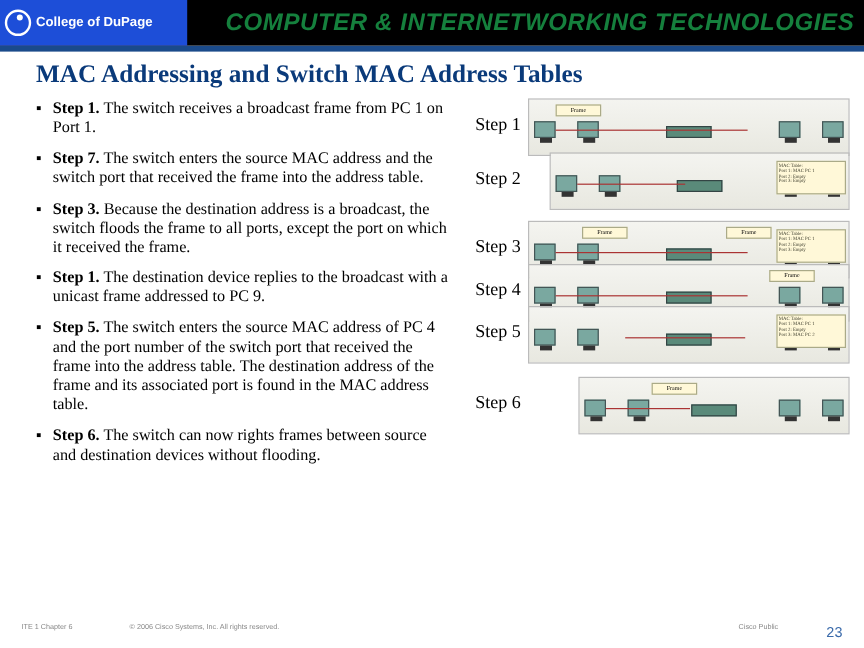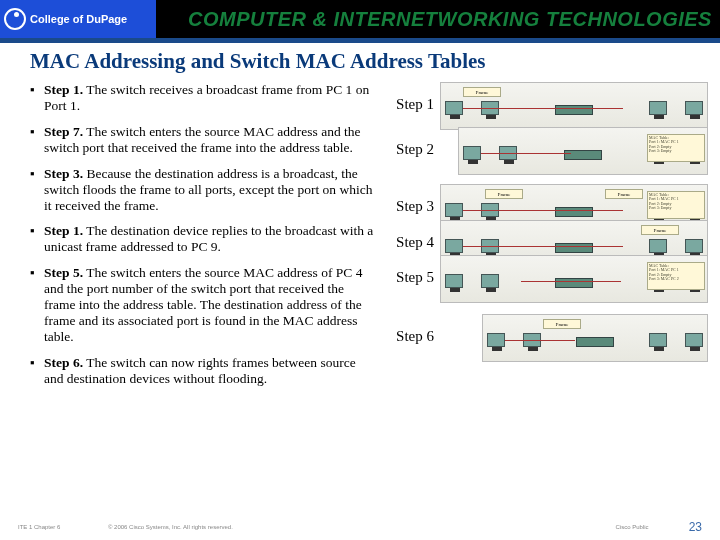--- a/index.html
+++ b/index.html
@@ -23,21 +23,21 @@
   .rrow { display: flex; align-items: flex-start; gap: 6px; margin-bottom: 3px; }
   .rlabel { font-size: 15px; width: 54px; flex-shrink: 0; padding-top: 14px; text-align: right; }
   .diag { flex: 1; height: 48px; background: linear-gradient(180deg,#f4f4f0,#e8e8e0); border: 1px solid #bbb; position: relative; overflow: hidden; }
   .pc { position: absolute; width: 18px; height: 14px; background: #7aa8a0; border: 1px solid #455; bottom: 14px; }
   .pc::after { content: ''; position: absolute; width: 10px; height: 4px; background: #333; bottom: -5px; left: 4px; }
   .sw { position: absolute; width: 38px; height: 10px; background: #5a8a7a; border: 1px solid #344; left: 50%; transform: translateX(-50%); bottom: 14px; }
   .tbl { position: absolute; width: 58px; height: 28px; background: #fff8d8; border: 1px solid #aa8; right: 2px; top: 6px; font-size: 4px; padding: 1px; line-height: 1.1; color: #443; }
   .frm { position: absolute; width: 38px; height: 10px; background: #fff8d8; border: 1px solid #aa8; font-size: 5px; text-align: center; line-height: 9px; top: 4px; }
   .d1 .pc1 { left: 4px; } .d1 .pc2 { left: 40px; } .d1 .pc3 { right: 40px; } .d1 .pc4 { right: 4px; }
   .line { position: absolute; height: 1px; background: #a33; bottom: 20px; }
-  .footer { position: absolute; bottom: 6px; left: 0; right: 0; display: flex; align-items: center; font-size: 6px; color: #888; padding: 0 18px; }
+  .footer { position: absolute; bottom: 6px; left: 0; right: 0; display: flex; font-size: 6px; color: #888; padding: 0 18px; }
   .ft-l { width: 90px; }
   .ft-c { flex: 1; }
   .ft-m { width: 80px; text-align: center; }
   .ft-r { width: 30px; text-align: right; color: #3a6aaa; font-size: 12px; }
   .r1 { height: 42px; } .r2 { height: 54px; gap: 24px; } .r3 { height: 33px; } .r4 { height: 32px; } .r5 { height: 56px; } .r6 { height: 56px; gap: 48px; }
 </style>
 </head>
 <body>
 
 <div class="header">

